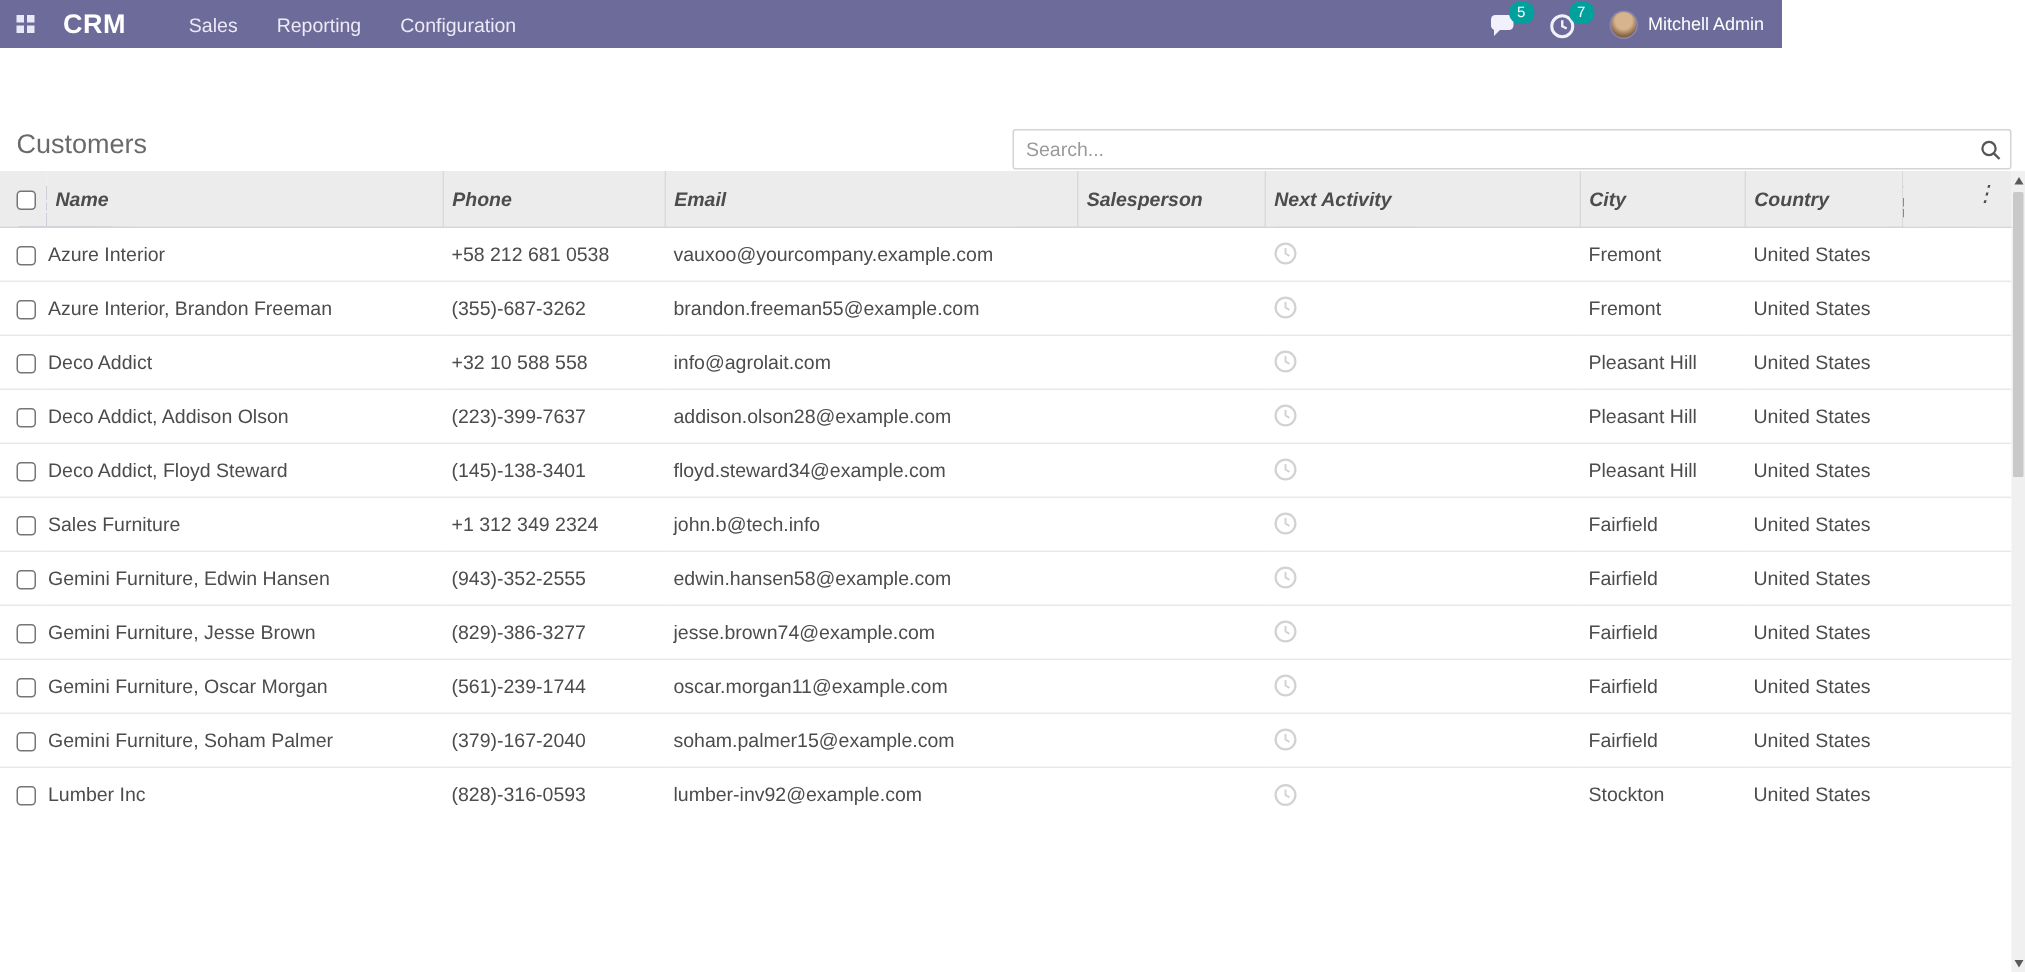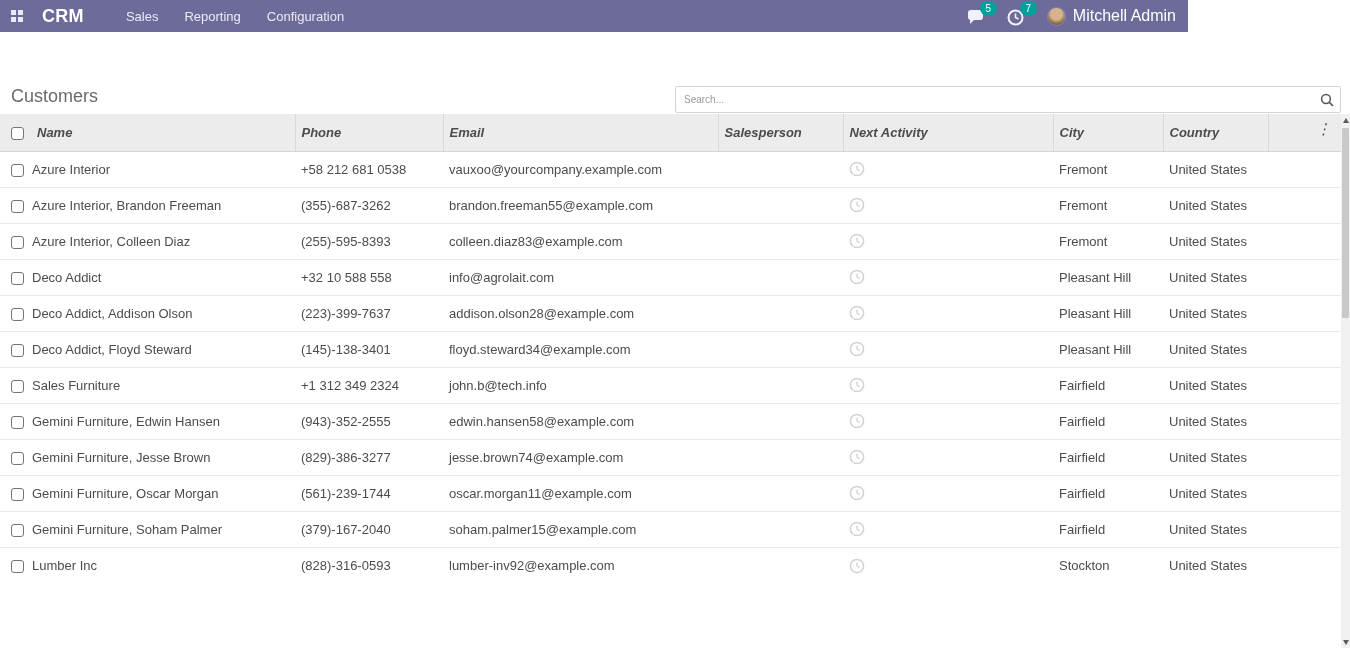--- a/index.html
+++ b/index.html
@@ -16,27 +16,27 @@
   .nav-menus { display:flex; gap:26px; margin-left:28px; font-size:13px; }
   .nav-menus span { cursor:pointer; color:#eceaf7; }
   .nav-right { margin-left:auto; display:flex; align-items:center; gap:18px; padding-right:12px; }
   .nav-ico-wrap { position:relative; width:22px; height:22px; cursor:pointer; }
   .badge { position:absolute; top:-4px; right:-8px; min-width:17px; height:15px; border-radius:8px;
            background:#00a09d; color:#fff; font-size:10px; line-height:15px; text-align:center; padding:0 4px; }
   .bubble { position:absolute; left:1px; top:5px; width:15px; height:10px; background:#f2f1fb; border-radius:3px; }
   .bubble:after { content:""; position:absolute; left:2px; bottom:-4px; border:4px solid transparent; border-top-color:#f2f1fb; border-left-color:#f2f1fb; }
   .userblock { display:flex; align-items:center; gap:7px; cursor:pointer; }
   .avatar { width:19px; height:19px; border-radius:50%; background:radial-gradient(circle at 50% 35%, #d8b48c 0 40%, #8a6a4a 70%, #4e3b28 100%); border:1px solid #8886ae; }
-  .username { font-size:16px; color:#fff; }
+  .username { font-size:12px; color:#fff; }
 
   
   .cpanel { position:absolute; top:32px; left:0; width:1350px; height:82px; background:#fff;margin-top:41px; }
   .page-title { position:absolute; left:11px; top:13px; font-size:18px; color:#6a6a6a; }
   .searchbox { position:absolute; left:675px; top:13px; width:666px; height:27px; border:1px solid #d4d4d4; border-radius:2px; background:#fff; display:flex; align-items:center; }
-  .searchbox input { flex:1; border:none; outline:none; font-size:10px; padding:0 8px; color:#4c4c4c; font-family:"Liberation Sans",sans-serif; }
+  .searchbox input { flex:1; border:none; outline:none; font-size:13px; padding:0 8px; color:#4c4c4c; font-family:"Liberation Sans",sans-serif; }
   .searchbox input::placeholder { color:#9a9a9a; }
   .search-ico { width:26px; display:flex; justify-content:center; cursor:pointer; }
 
   .btn { display:inline-flex; align-items:center; gap:6px; height:27px; padding:0 12px;
          font-size:13px; border-radius:3px; border:1px solid #d4d4d4; background:#fff; color:#4c1d95; cursor:pointer; }
   .btn-create { position:absolute; left:10px; top:51px; background:#7b79ad; border-color:#6b699f; color:#fff; padding:0 13px; }
   .btn-export { position:absolute; left:61px; top:51px; width:30px; padding:0; justify-content:center; }
   .btn-filters { position:absolute; left:675px; top:51px; }
   .btn-groupby { position:absolute; left:749px; top:51px; }
   .btn-favs    { position:absolute; left:848px; top:51px; }
@@ -240,36 +240,20 @@
       <svg width="16" height="16" viewBox="0 0 16 16" style="display:inline-block;vertical-align:middle">
         <circle cx="8" cy="8" r="6.6" fill="none" stroke="#d2d2d2" stroke-width="1.5"></circle>
         <path d="M8 4.4 V8 L10.6 9.6" fill="none" stroke="#d2d2d2" stroke-width="1.3"></path>
       </svg>
     </td>
     <td>Fremont</td>
     <td>United States</td>
     <td></td>
   </tr>
 
-  <tr>
-    <td><span class="cb"></span></td>
-    <td class="name-cell">Azure Interior, Colleen Diaz</td>
-    <td>(255)-595-8393</td>
-    <td>colleen.diaz83@example.com</td>
-    <td></td>
-    <td>
-      <svg width="16" height="16" viewBox="0 0 16 16" style="display:inline-block;vertical-align:middle">
-        <circle cx="8" cy="8" r="6.6" fill="none" stroke="#d2d2d2" stroke-width="1.5"></circle>
-        <path d="M8 4.4 V8 L10.6 9.6" fill="none" stroke="#d2d2d2" stroke-width="1.3"></path>
-      </svg>
-    </td>
-    <td>Fremont</td>
-    <td>United States</td>
-    <td></td>
-  </tr>
 
 
   <tr>
     <td><span class="cb"></span></td>
     <td class="name-cell">Deco Addict</td>
     <td>+32 10 588 558</td>
     <td>info@agrolait.com</td>
     <td></td>
     <td>
       <svg width="16" height="16" viewBox="0 0 16 16" style="display:inline-block;vertical-align:middle">

